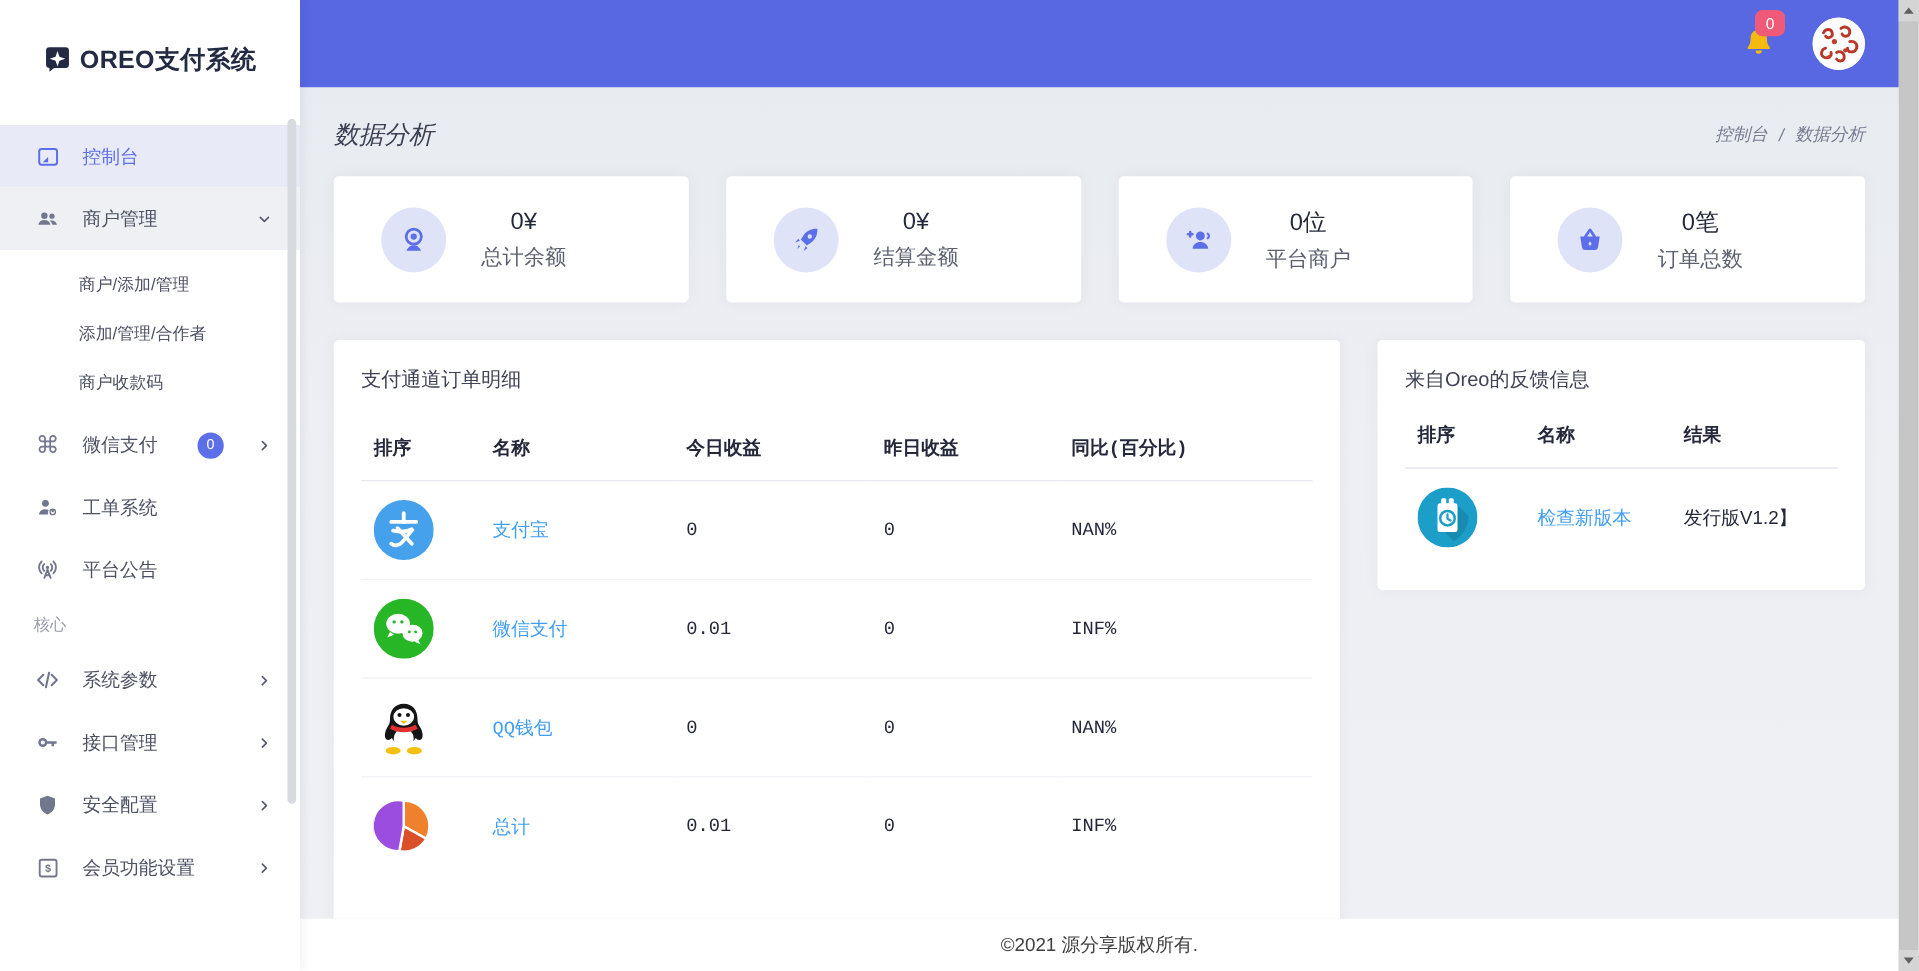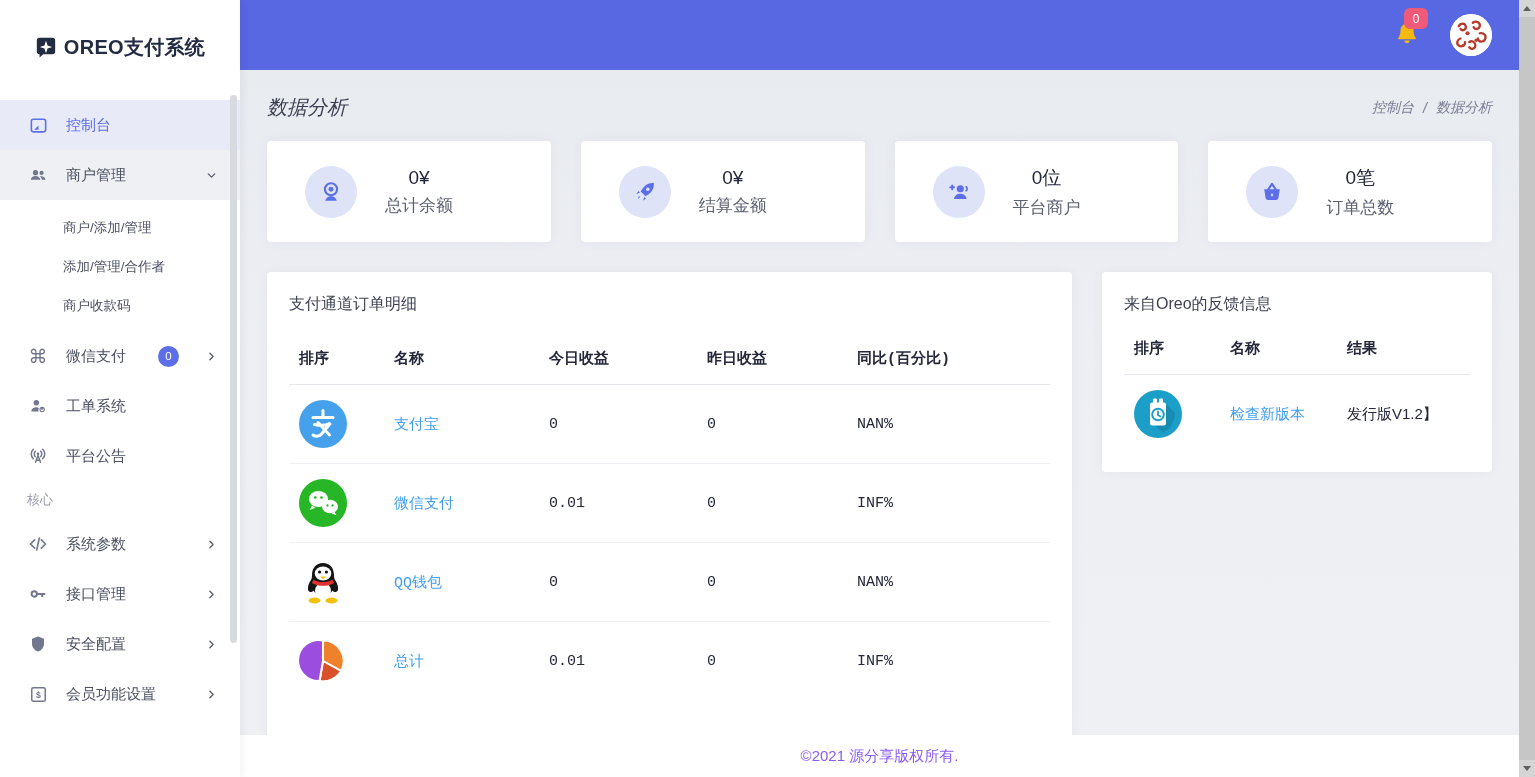--- a/index.html
+++ b/index.html
@@ -62,21 +62,21 @@
   table.data-table { width:100%; border-collapse:collapse; table-layout:fixed; margin-top:34px; }
   .side-panel table.data-table { margin-top:24px; }
   .data-table th { text-align:left; font-size:15px; font-weight:600; color:#24283a;
                    padding:0 0 16px 10px; border-bottom:1px solid #e6e8ee; }
   .data-table td { padding:15px 0 15px 10px; border-bottom:1px solid #f0f1f5; font-size:15px; color:#24283a; vertical-align:middle; }
   .data-table tr:last-child td { border-bottom:none; }
   .row-icon { width:48px; height:48px; display:block; }
   .pay-link { color:#419ef2; cursor:pointer; text-decoration:none; }
 
   .footer { height:42px; background:#fff; display:flex; align-items:center; justify-content:center;
-            font-size:15px; color:#8b5cf6; }
+            font-size:15px; color:#404040; }
 
   
   .vscrollbar { width:16px; background:#c6c6c6; display:flex; flex-direction:column; justify-content:space-between; }
   .vs-btn { height:17px; background:#d5d5d5; display:flex; align-items:center; justify-content:center; cursor:pointer; }
   .tri-up { width:0; height:0; border-left:4px solid transparent; border-right:4px solid transparent; border-bottom:5px solid #5f5f5f; }
   .tri-down { width:0; height:0; border-left:4px solid transparent; border-right:4px solid transparent; border-top:5px solid #5f5f5f; }
 </style>
 </head>
 <body>
 

